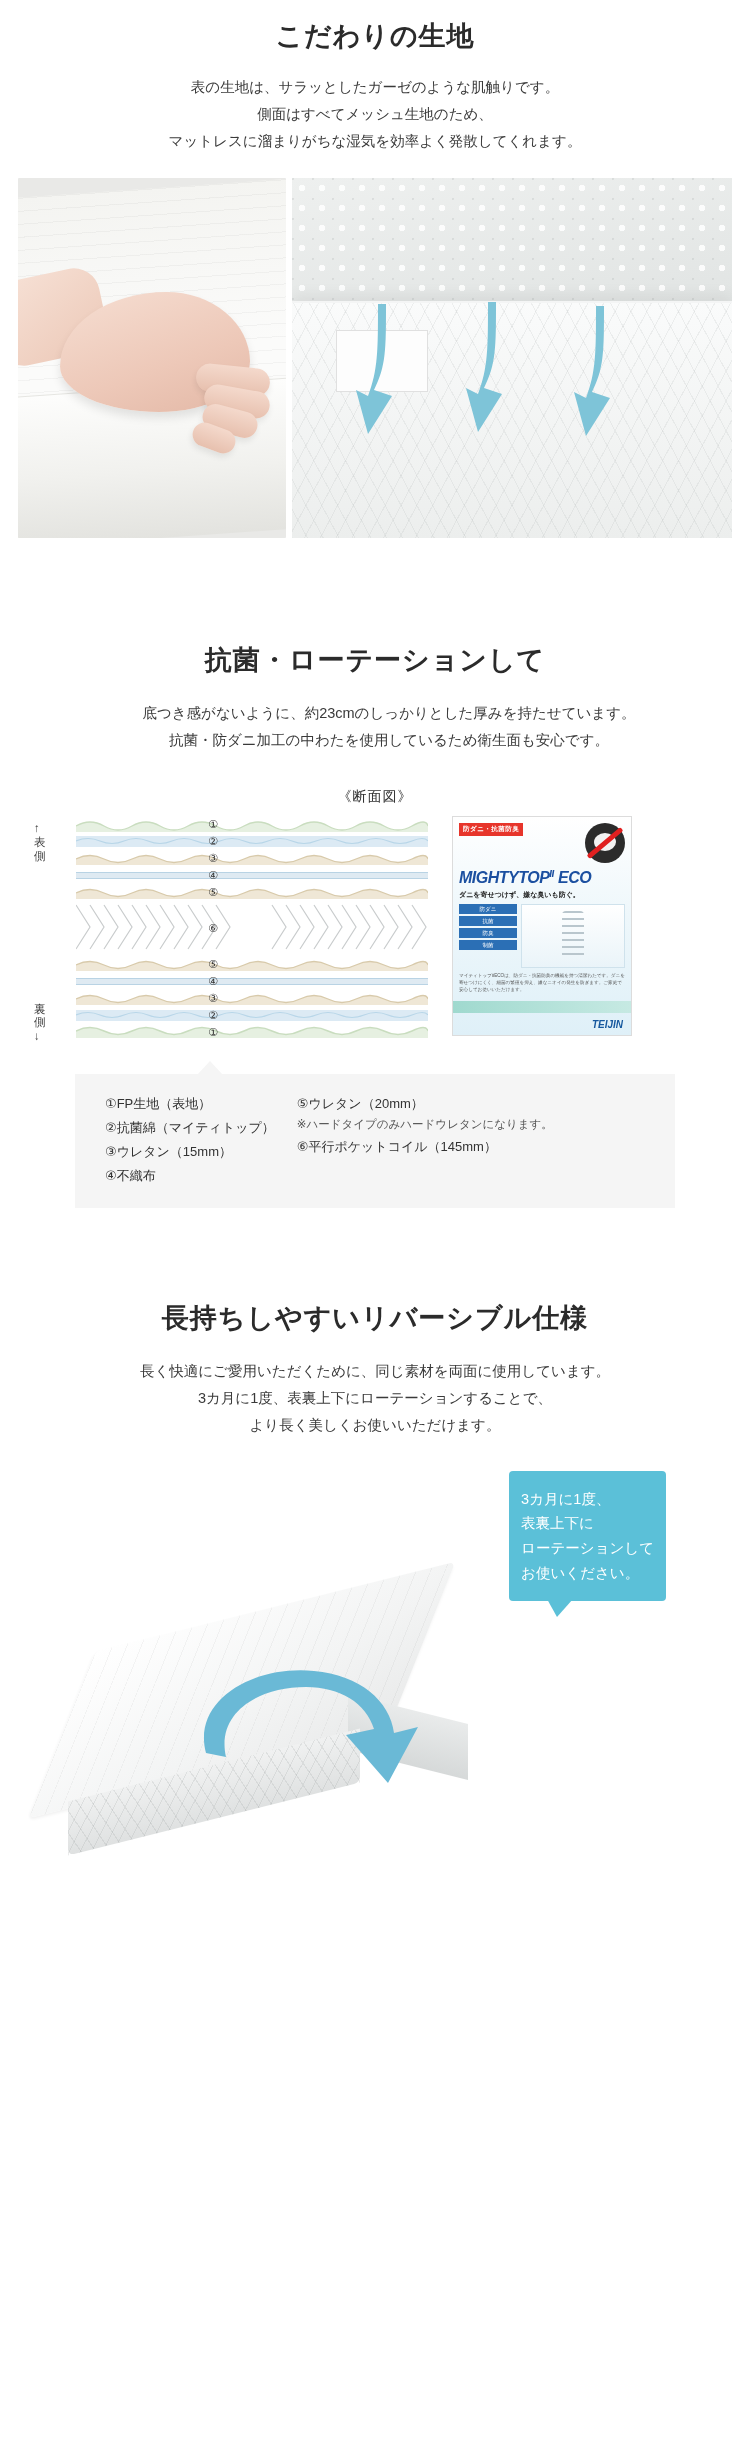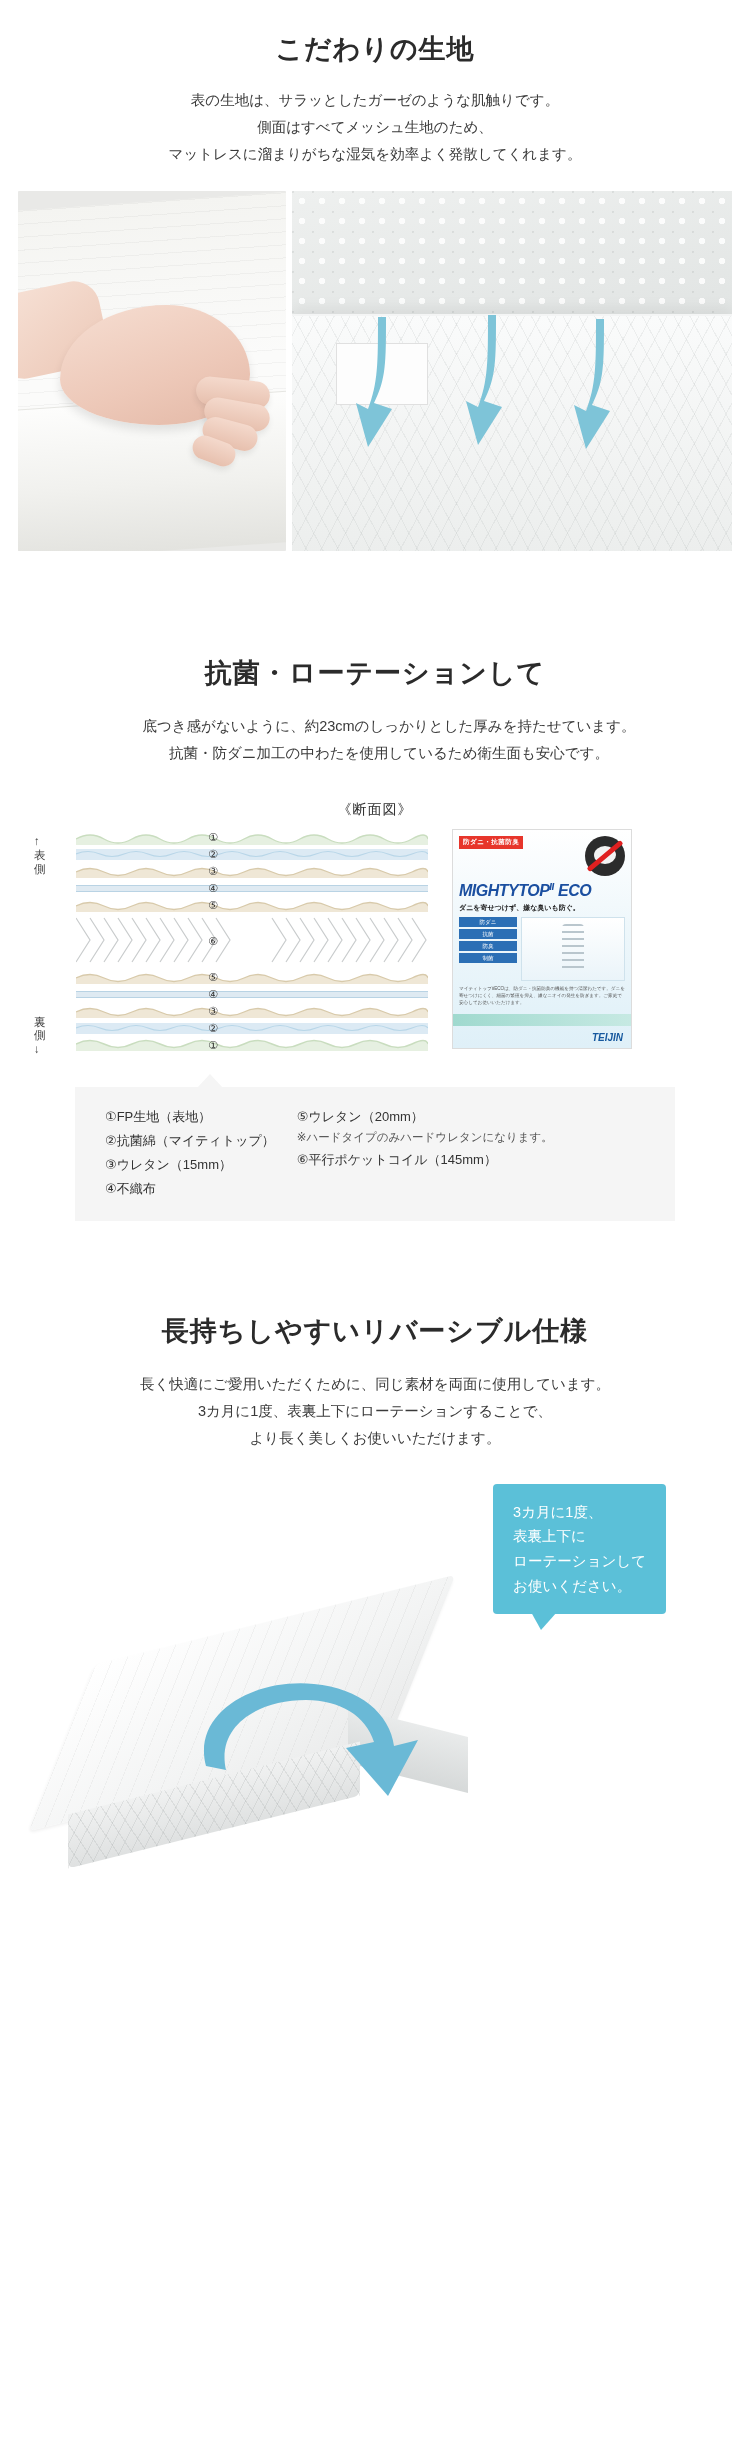--- a/index.html
+++ b/index.html
@@ -34,21 +34,21 @@
     text-align: center;
     font-size: 14.5px;
     line-height: 1.85;
     color: #3a3a3a;
     margin: 0 auto;
     padding: 0;
   }
 
   
   #sec-fabric {
-    padding-top: 31px;
+    padding-top: 18px;
   }
   #sec-fabric .section-lead {
     margin-top: 20px;
   }
   .photo-row {
     display: flex;
     width: 714px;
     margin: 24px auto 0 auto;
     gap: 6px;
     height: 360px;
@@ -408,21 +408,21 @@
     margin-top: 18px;
   }
   .bubble {
     position: absolute;
     right: 84px;
     top: 14px;
     background: #5bc0d8;
     color: #ffffff;
     font-size: 14.5px;
     line-height: 1.7;
-    padding: 16px 20px;
+    padding: 16px 12px;
     border-radius: 4px;
   }
   .bubble:after {
     content: "";
     position: absolute;
     left: 38px;
     bottom: -16px;
     width: 0; height: 0;
     border-left: 10px solid transparent;
     border-right: 16px solid transparent;

